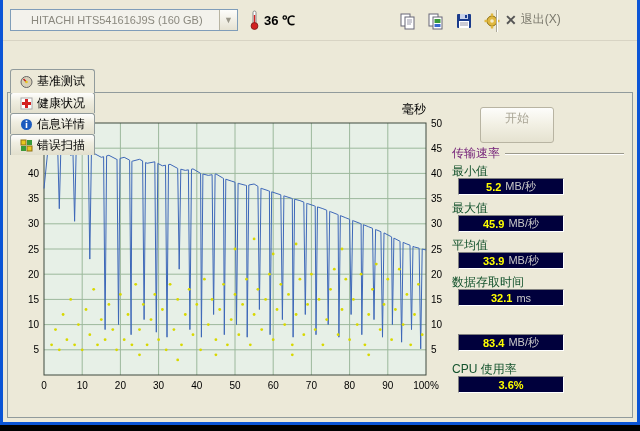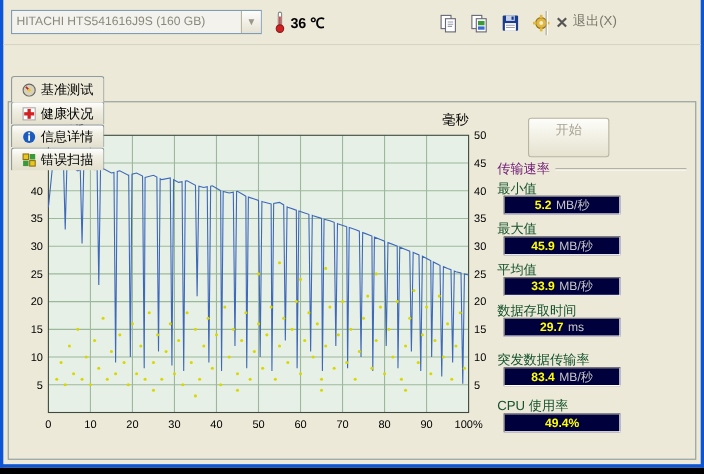--- a/index.html
+++ b/index.html
@@ -23,21 +23,21 @@
   .tb-btn.dl { background:linear-gradient(180deg,#e8eefc,#c2d4fa); border-color:#c23a2a;
     color:#1f3fbf; font-size:14px; }
   .tb-btn.close { background:linear-gradient(180deg,#f0a088 0%,#da5535 40%,#c03d1e 100%); }
   .glyph-min { width:8px; height:3px; background:#fff; margin-top:9px; }
   .glyph-max { width:9px; height:9px; border:1px solid #fff; border-top:3px solid #fff; }
 
   
   .toolbar { position:relative; height:41px; border-bottom:1px solid #d8d4c4; }
   .combo { position:absolute; left:7px; top:9px; width:228px; height:22px;
     background:#f3f2ec; border:1px solid #7f9db9; display:flex; align-items:center; }
-  .combo-text { flex:1; color:#8a887e; font-size:11px; padding-left:4px; white-space:nowrap;
+  .combo-text { flex:1; color:#8a887e; font-size:11px; padding-left:20px; white-space:nowrap;
     overflow:hidden; }
   .combo-arrow { width:18px; height:20px; background:linear-gradient(#fdfdfb,#e6e2d2);
     border-left:1px solid #b8b4a2; color:#9a978a; font-size:9px; display:flex;
     align-items:center; justify-content:center; }
   .temp-wrap { position:absolute; left:246px; top:10px; display:flex; align-items:center; gap:4px; }
   .temp-text { font-size:13px; font-weight:bold; color:#000; }
   .iconbar { position:absolute; left:392px; top:8px; display:flex; gap:3px; }
   .tool-btn { width:25px; height:25px; display:flex; align-items:center; justify-content:center;
     border:1px solid transparent; }
   .tb-sep { position:absolute; left:493px; top:10px; width:2px; height:22px;
@@ -367,29 +367,28 @@
       </div>
 
       <div class="stat-label" style="top:136px">平均值</div>
       <div class="valbox" style="top:151px">
         <span class="num">33.9</span>
         <span class="unit">MB/秒</span>
       </div>
 
       <div class="stat-label" style="top:173px">数据存取时间</div>
       <div class="valbox" style="top:188px">
-        <span class="num">29.7</span>
+        <span class="num">32.1</span>
         <span class="unit">ms</span>
       </div>
 
-      <div class="stat-label" style="top:218px">突发数据传输率</div>
       <div class="valbox" style="top:233px">
         <span class="num">83.4</span>
         <span class="unit">MB/秒</span>
       </div>
 
       <div class="stat-label" style="top:260px">CPU 使用率</div>
       <div class="valbox" style="top:275px">
-        <span class="num">49.4%</span>
+        <span class="num">3.6%</span>
       </div>
     </div>
   </div>
 </div>
 
 </body></html>

